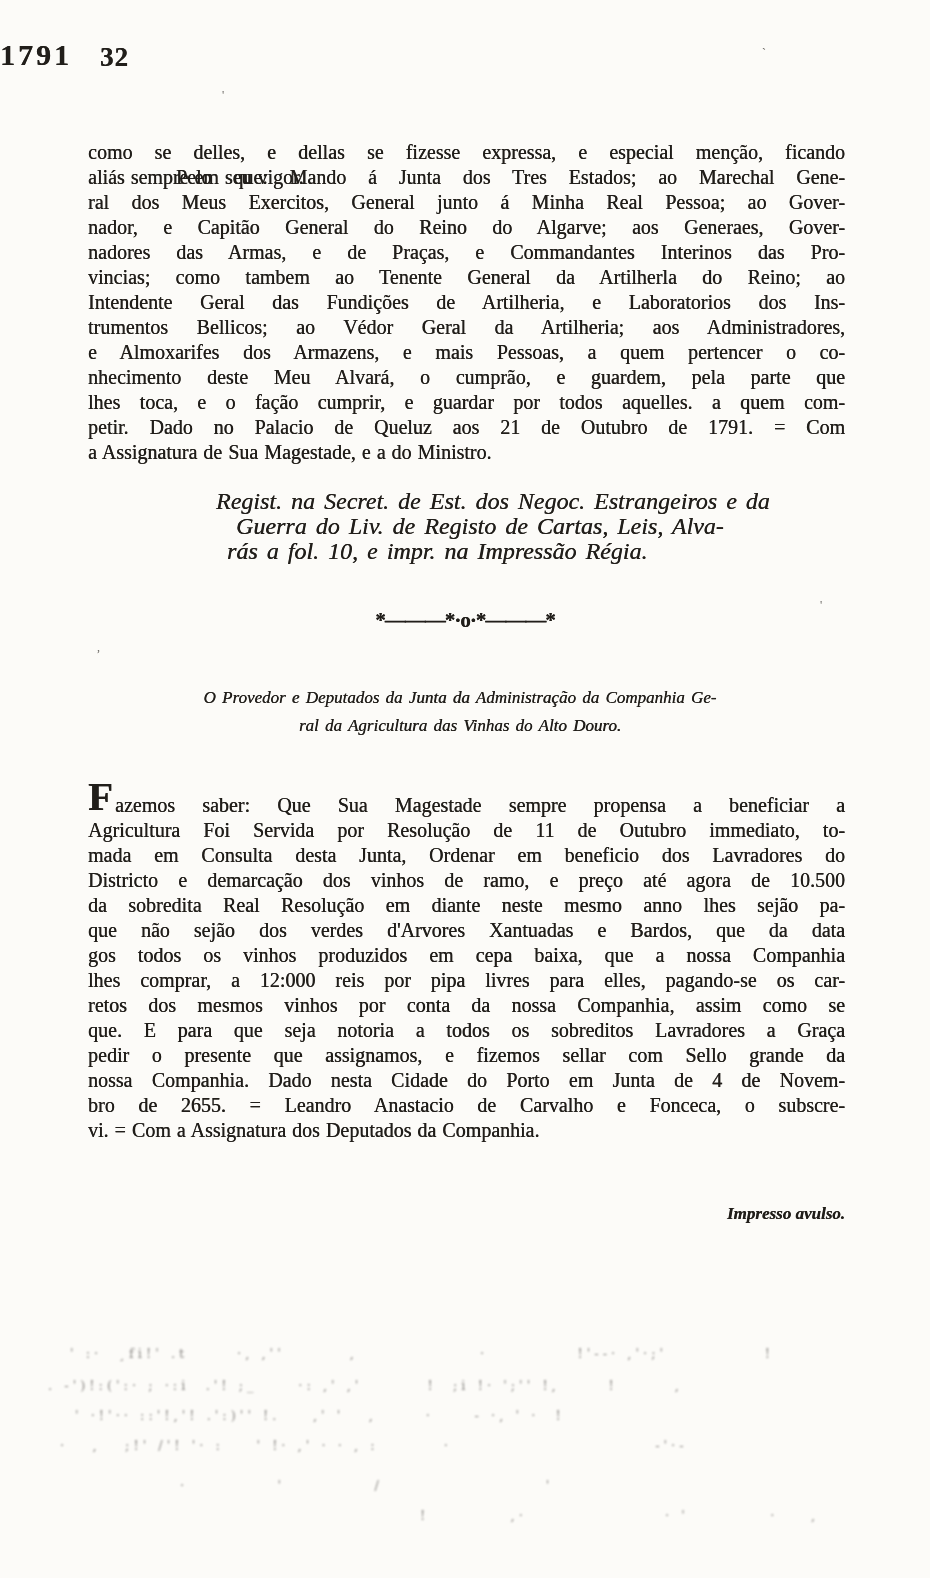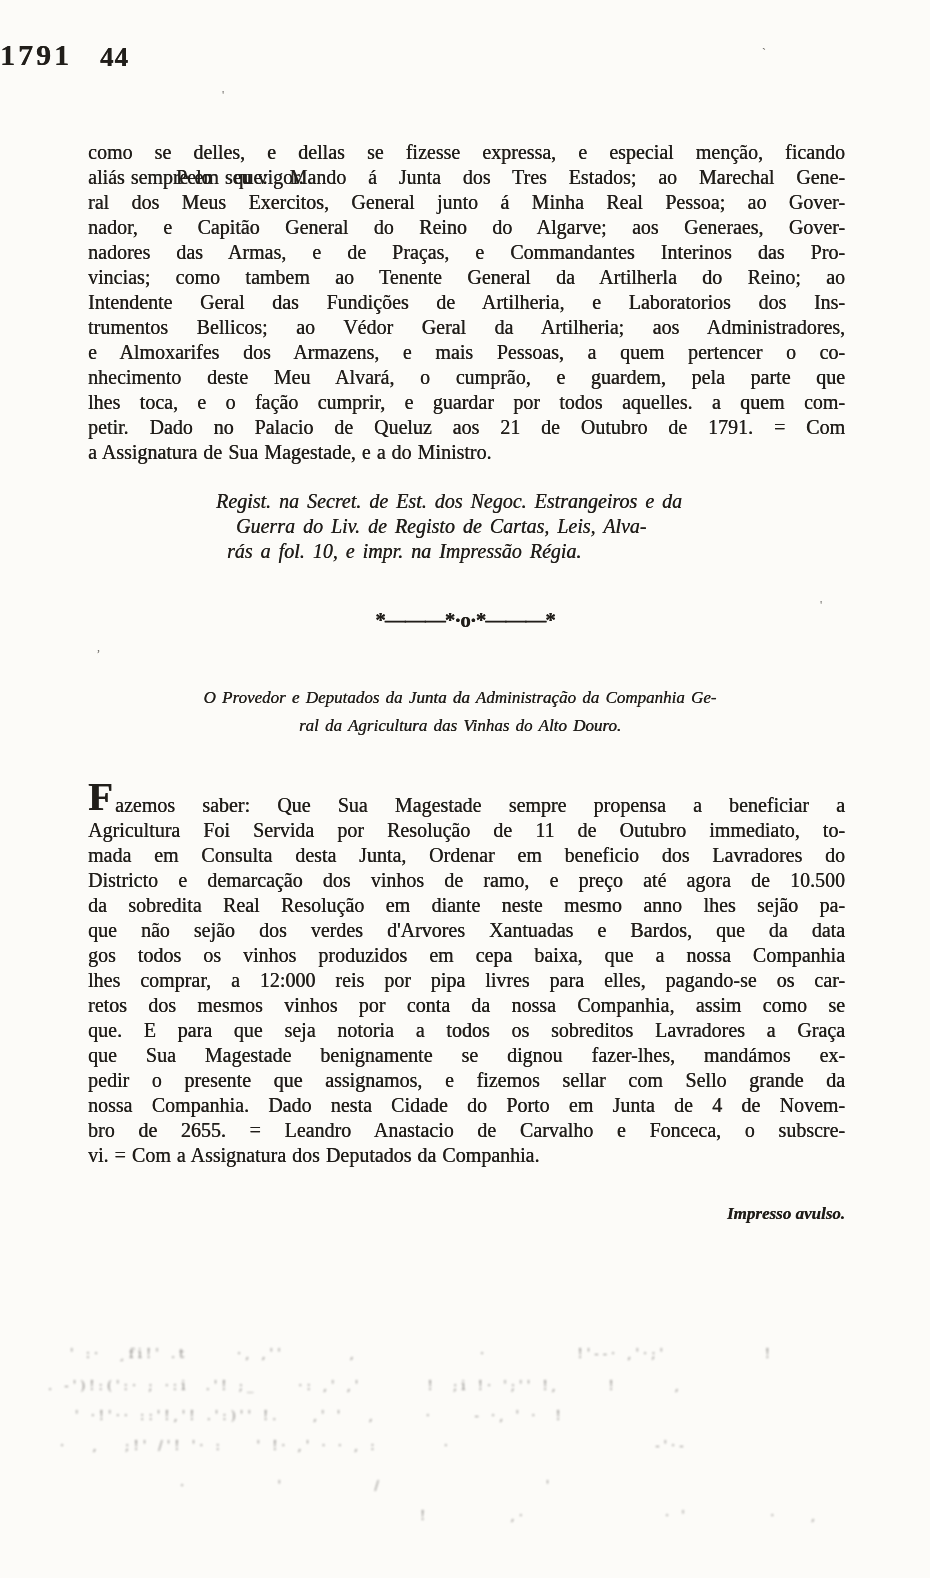--- a/index.html
+++ b/index.html
@@ -16,21 +16,21 @@
   }
   .abs { position:absolute; }
   .col { left:88px; width:757px; }
   .line { line-height:25px; text-align:justify; text-align-last:justify; word-spacing:1px; white-space:normal; }
   .line.short { text-align:left; text-align-last:left; }
   .page-num { top:42px; left:100px; font-size:27px; font-weight:bold; letter-spacing:1px; }
   .year { top:38px; left:0; width:100%; text-align:left; font-size:30px; font-weight:bold; letter-spacing:3px; }
   .para1 { top:100px;margin-top:40px; }
   .para2 { top:165px; }
   .para2 .line:first-child { text-indent:88px; }
-  .regist { top:489px; font-style:italic; font-size:20px; }
+  .regist { top:489px; font-style:italic; font-size:24px; }
   .regist .line { text-align:left; text-align-last:left; line-height:25px; word-spacing:3px; }
   .regist .r0 { padding-left:128px; }
   .regist .r1 { padding-left:148px; }
   .regist .r2 { padding-left:139px; }
   .ornament { top:608px; left:0; width:100%; text-align:center; font-weight:bold; font-size:21px; letter-spacing:-1px; }
   .heading { top:684px; left:50px; width:820px; font-style:italic; font-size:17px; line-height:28px; text-align:center; word-spacing:2px; }
   .main { top:786px; }
   .dropcap {
     display:inline-block; font-size:41px; line-height:25px; font-weight:bold;
     padding-right:2px; position:relative; top:-2px; text-indent:0;
@@ -41,21 +41,21 @@
     letter-spacing:4px; white-space:pre; text-shadow:none;
     font-family:"DejaVu Serif",serif; color:#2a2723;
   }
   .speck { position:absolute; font-size:12px; opacity:0.7; text-shadow:none; }
 </style>
 </head>
 <body>
 
 <div class="page">
 
-  <div class="abs page-num">44</div>
+  <div class="abs page-num">32</div>
   <div class="abs year">1791</div>
   <span class="speck" style="left:762px; top:46px;">`</span>
   <span class="speck" style="left:222px; top:88px;">'</span>
 
   <div class="abs col para1">
     <div class="line">como se delles, e dellas se fizesse expressa, e especial menção, ficando</div>
     <div class="line short">aliás sempre em seu vigor.</div>
   </div>
 
   <div class="abs col para2">
@@ -92,21 +92,20 @@
     <div class="line"><span class="dropcap">F</span><span>azemos saber: Que Sua Magestade sempre propensa a beneficiar a</span></div>
     <div class="line">Agricultura Foi Servida por Resolução de 11 de Outubro immediato, to-</div>
     <div class="line">mada em Consulta desta Junta, Ordenar em beneficio dos Lavradores do</div>
     <div class="line">Districto e demarcação dos vinhos de ramo, e preço até agora de 10.500</div>
     <div class="line">da sobredita Real Resolução em diante neste mesmo anno lhes sejão pa-</div>
     <div class="line">que não sejão dos verdes d'Arvores Xantuadas e Bardos, que da data</div>
     <div class="line">gos todos os vinhos produzidos em cepa baixa, que a nossa Companhia</div>
     <div class="line">lhes comprar, a 12:000 reis por pipa livres para elles, pagando-se os car-</div>
     <div class="line">retos dos mesmos vinhos por conta da nossa Companhia, assim como se</div>
     <div class="line">que. E para que seja notoria a todos os sobreditos Lavradores a Graça</div>
-    <div class="line">que Sua Magestade benignamente se dignou fazer-lhes, mandámos ex-</div>
     <div class="line">pedir o presente que assignamos, e fizemos sellar com Sello grande da</div>
     <div class="line">nossa Companhia. Dado nesta Cidade do Porto em Junta de 4 de Novem-</div>
     <div class="line">bro de 2655. = Leandro Anastacio de Carvalho e Fonceca, o subscre-</div>
     <div class="line short">vi. = Com a Assignatura dos Deputados da Companhia.</div>
   </div>
 
   <div class="abs col imprint">Impresso avulso.</div>
 
   <div class="noise" style="left:70px;  top:1346px;">' :·  ¸fi!' .t      ·, ,''        ,               ·           !'--· ,'·;'            !</div>
   <div class="noise" style="left:48px;  top:1378px;">. -')!:(':· ; ·:i  .'! ;_     ·: ,' ,'        !  ;i !· ';'' !,      !       ,</div>

